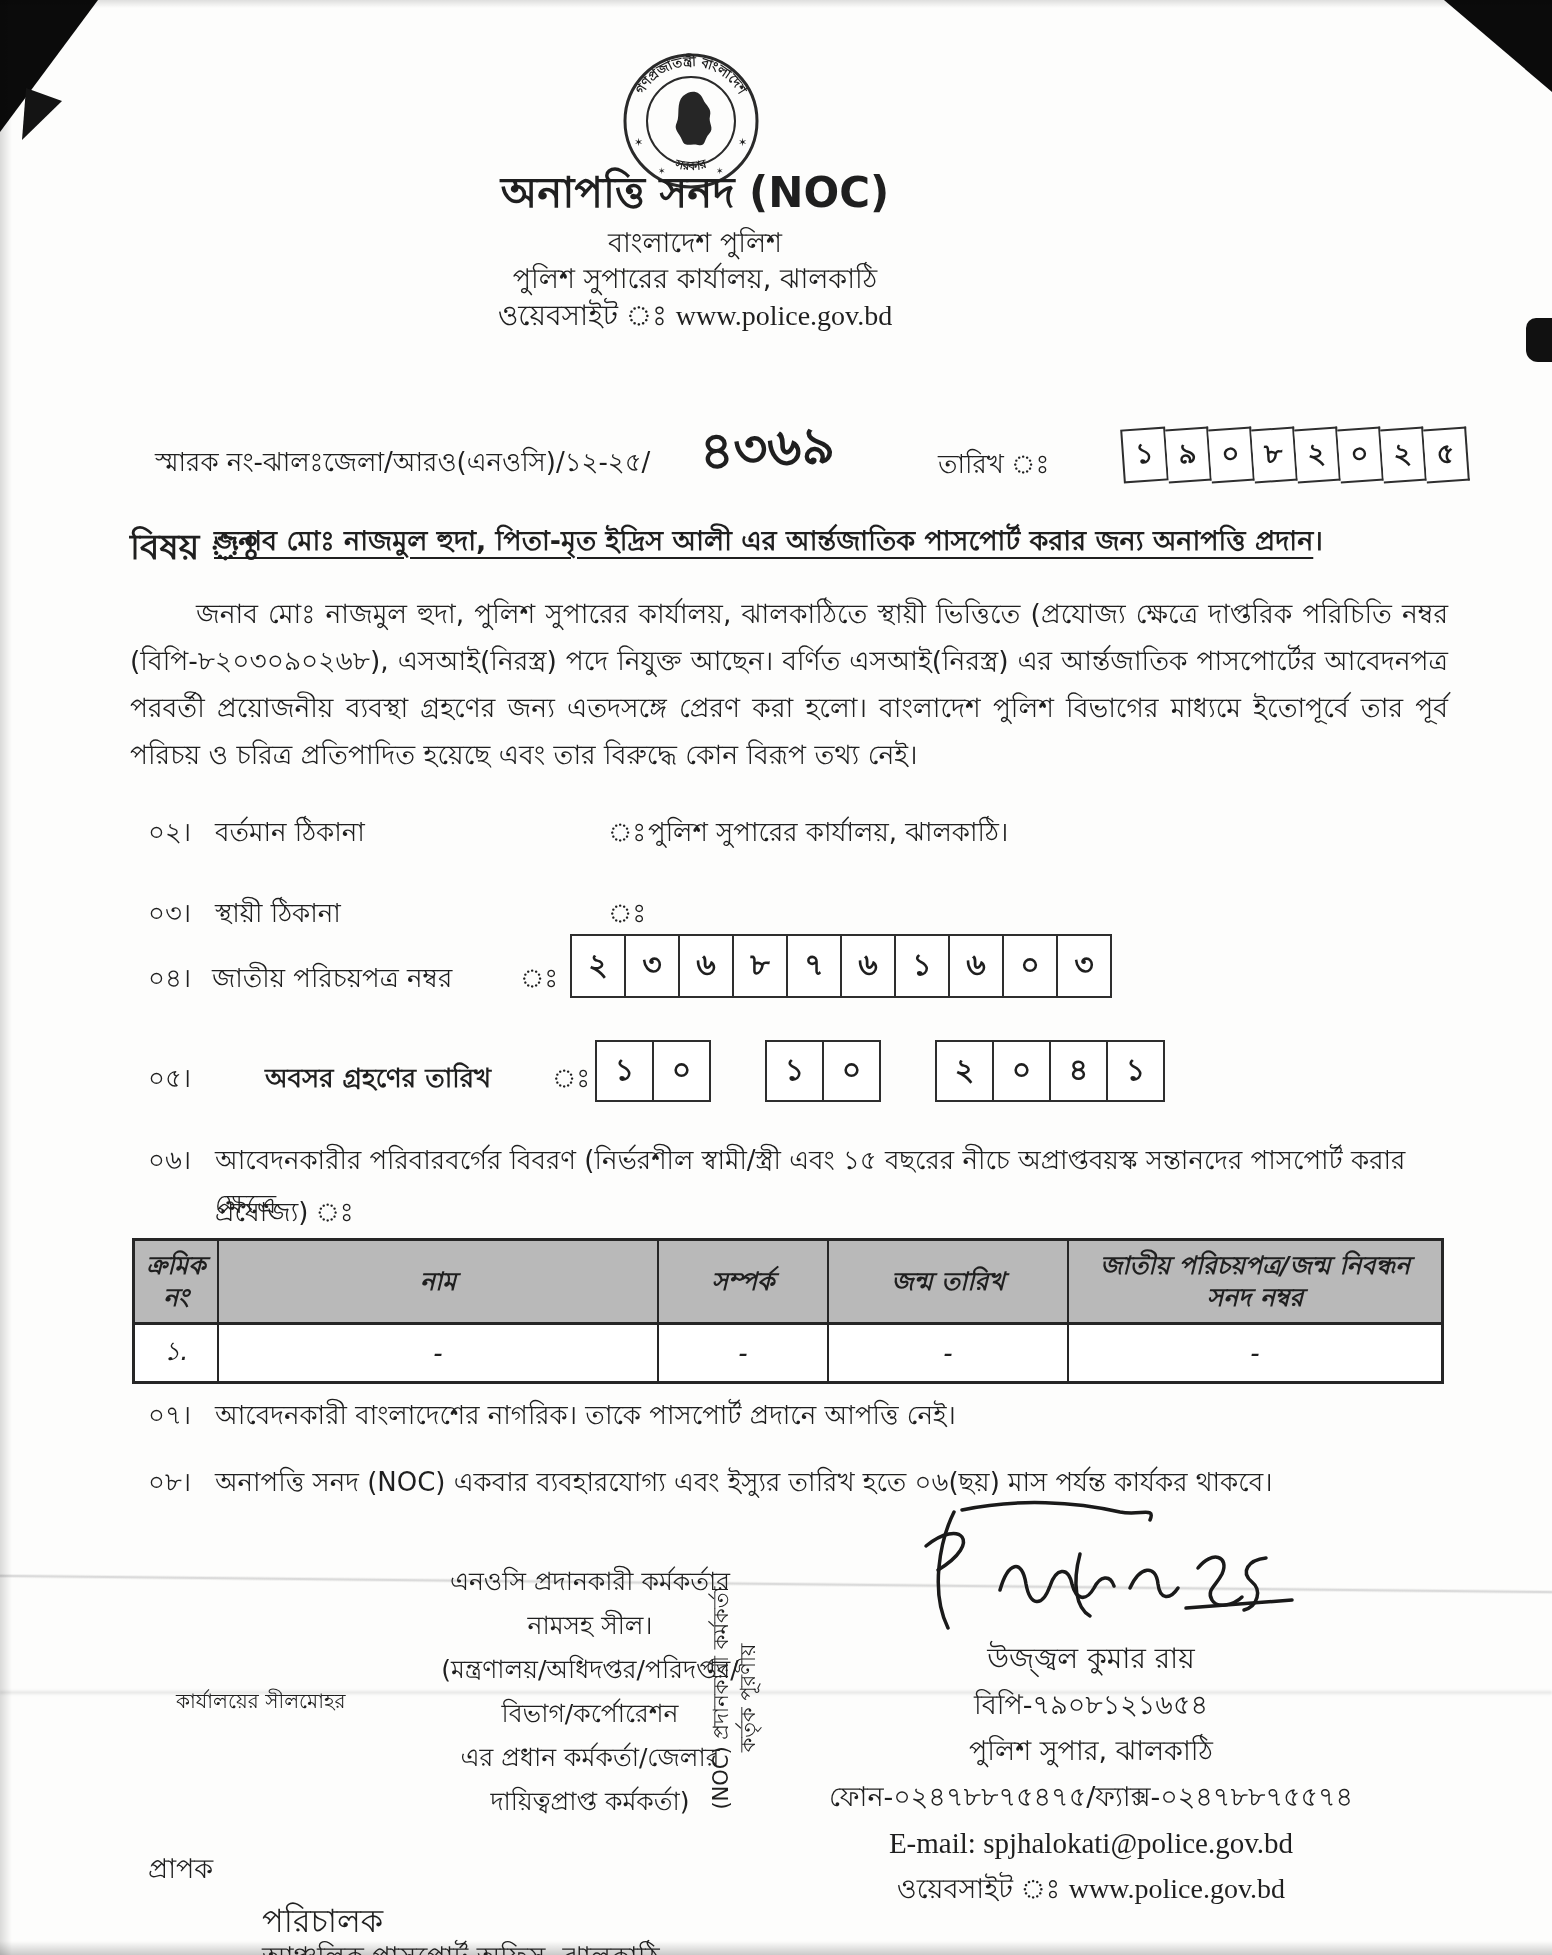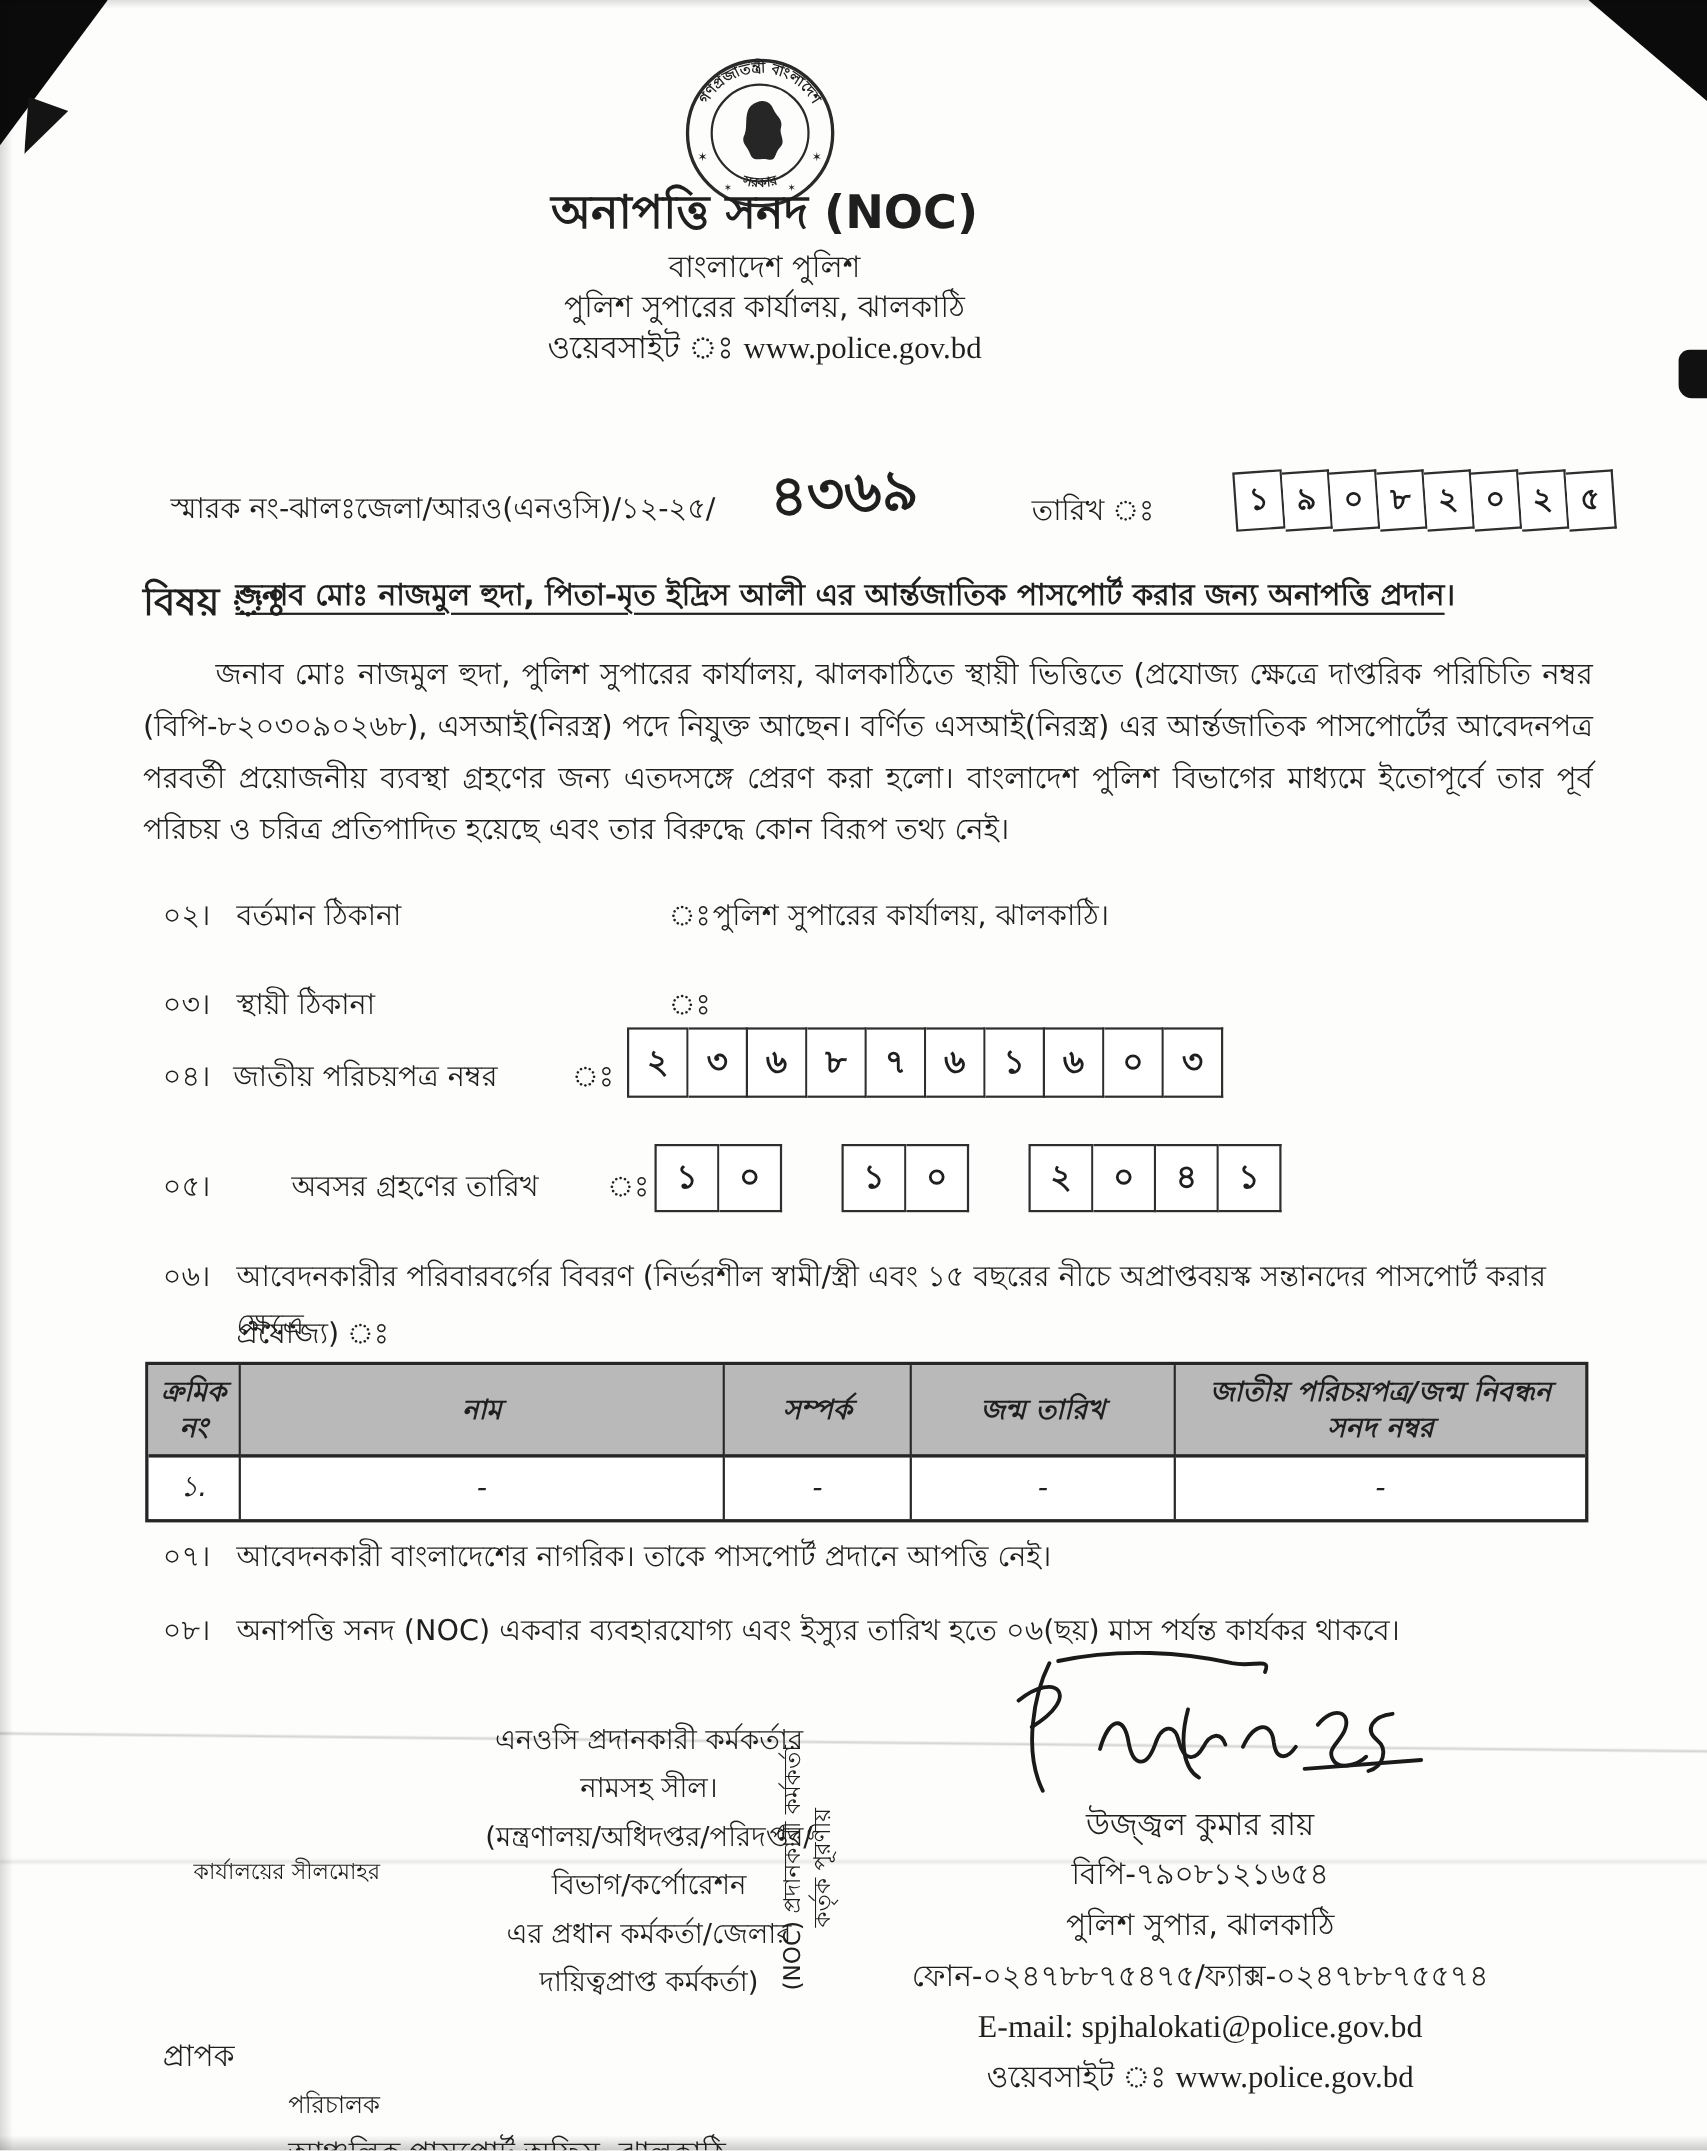--- a/index.html
+++ b/index.html
@@ -80,21 +80,21 @@
 
   
   .sig-svg{left:868px;top:1496px;}
   .sig-block{left:730px;top:1636px;width:722px;text-align:center;font-size:27px;line-height:46px;}
   .sig-name{font-size:28px;}
   .vert-note{left:595px;top:1558px;width:280px;height:280px;display:flex;align-items:center;justify-content:center;}
   .vert-inner{transform:rotate(-90deg);white-space:nowrap;font-size:21px;line-height:27px;text-align:center;}
   .seal-label{left:176px;top:1686px;font-size:20px;}
   .officer-block{left:395px;top:1560px;width:390px;text-align:center;font-size:25px;line-height:44px;}
   .recipient-label{left:148px;top:1848px;font-size:27px;}
-  .recipient-l1{left:262px;top:1896px;font-size:22px;}
+  .recipient-l1{left:262px;top:1896px;font-size:32px;}
   .recipient-l2{left:262px;top:1936px;font-size:27px;}
 </style>
 </head>
 <body>
 
 <div id="page">
 
   <div class="abs corner-tl"></div>
   <div class="abs corner-tl2"></div>
   <div class="abs corner-tr"></div>
@@ -172,21 +172,21 @@
     <div class="box">৮</div>
     <div class="box">৭</div>
     <div class="box">৬</div>
     <div class="box">১</div>
     <div class="box">৬</div>
     <div class="box">০</div>
     <div class="box">৩</div>
   </div>
 
   <div class="abs itm-no bn" style="left:148px;top:1058px;">০৫।</div>
-  <div class="abs itm-label bn" style="left:265px;top:1058px;">অবসর গ্রহণের তারিখ</div>
+  <div class="abs itm-label bn" style="left:265px;top:1058px;font-weight:bold;">অবসর গ্রহণের তারিখ</div>
   <div class="abs itm-label bn" style="left:552px;top:1058px;">ঃ</div>
   <div class="abs ret-boxes boxrow" style="left:595px;top:1040px;">
     <div class="box">১</div>
     <div class="box">০</div>
   </div>
   <div class="abs ret-boxes boxrow" style="left:765px;top:1040px;">
     <div class="box">১</div>
     <div class="box">০</div>
   </div>
   <div class="abs ret-boxes boxrow" style="left:935px;top:1040px;">

